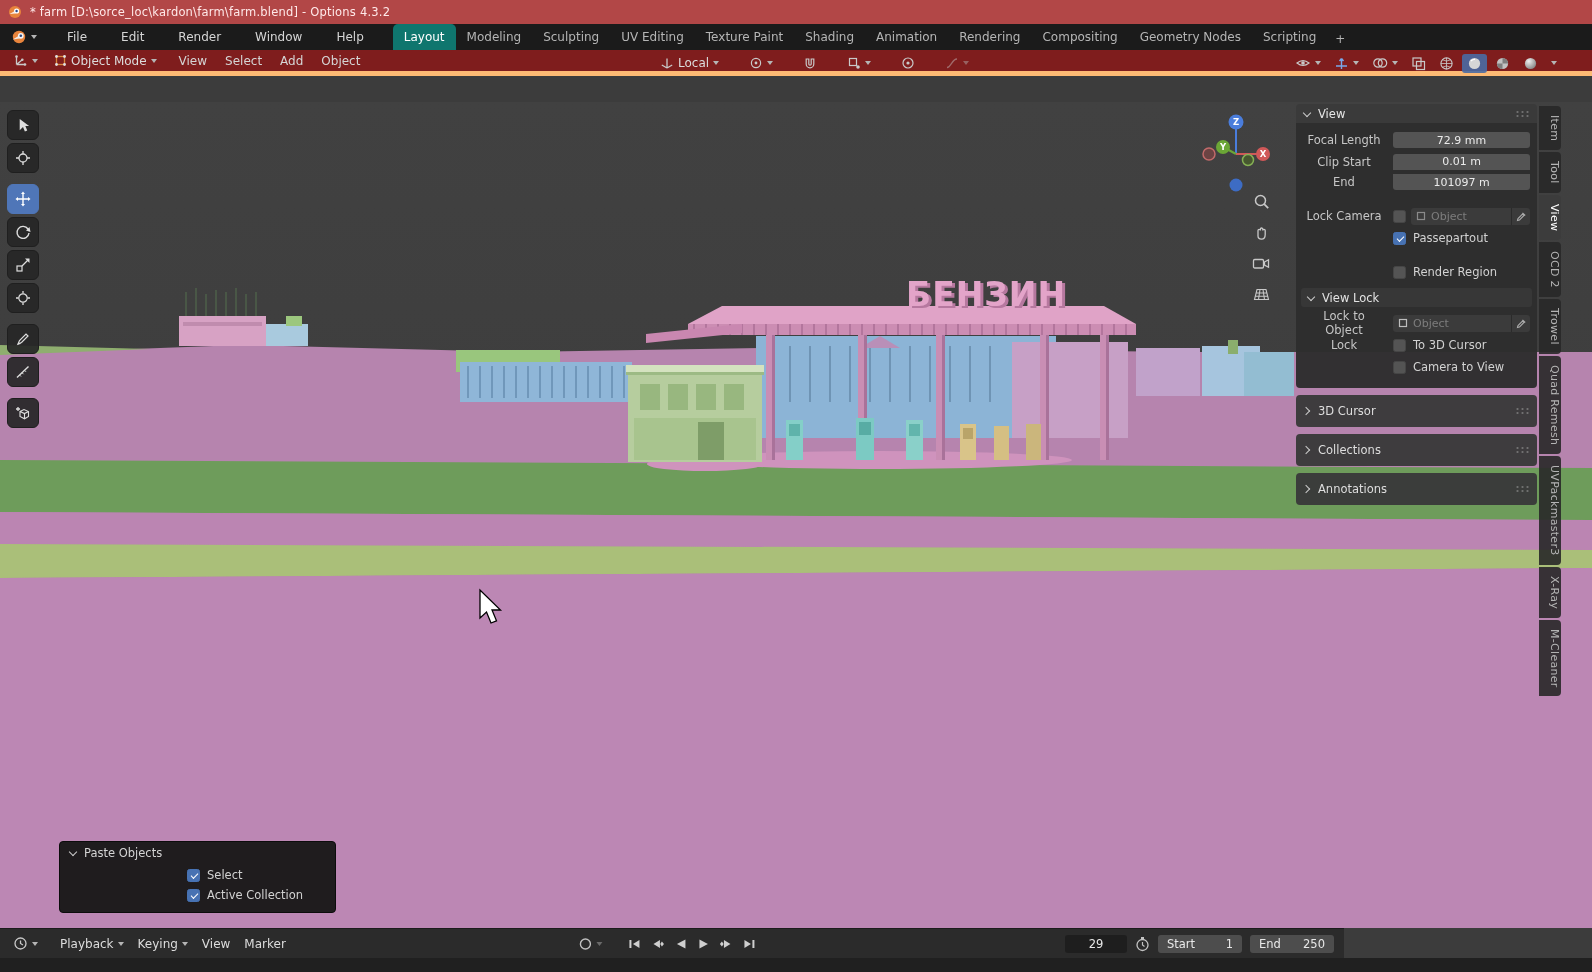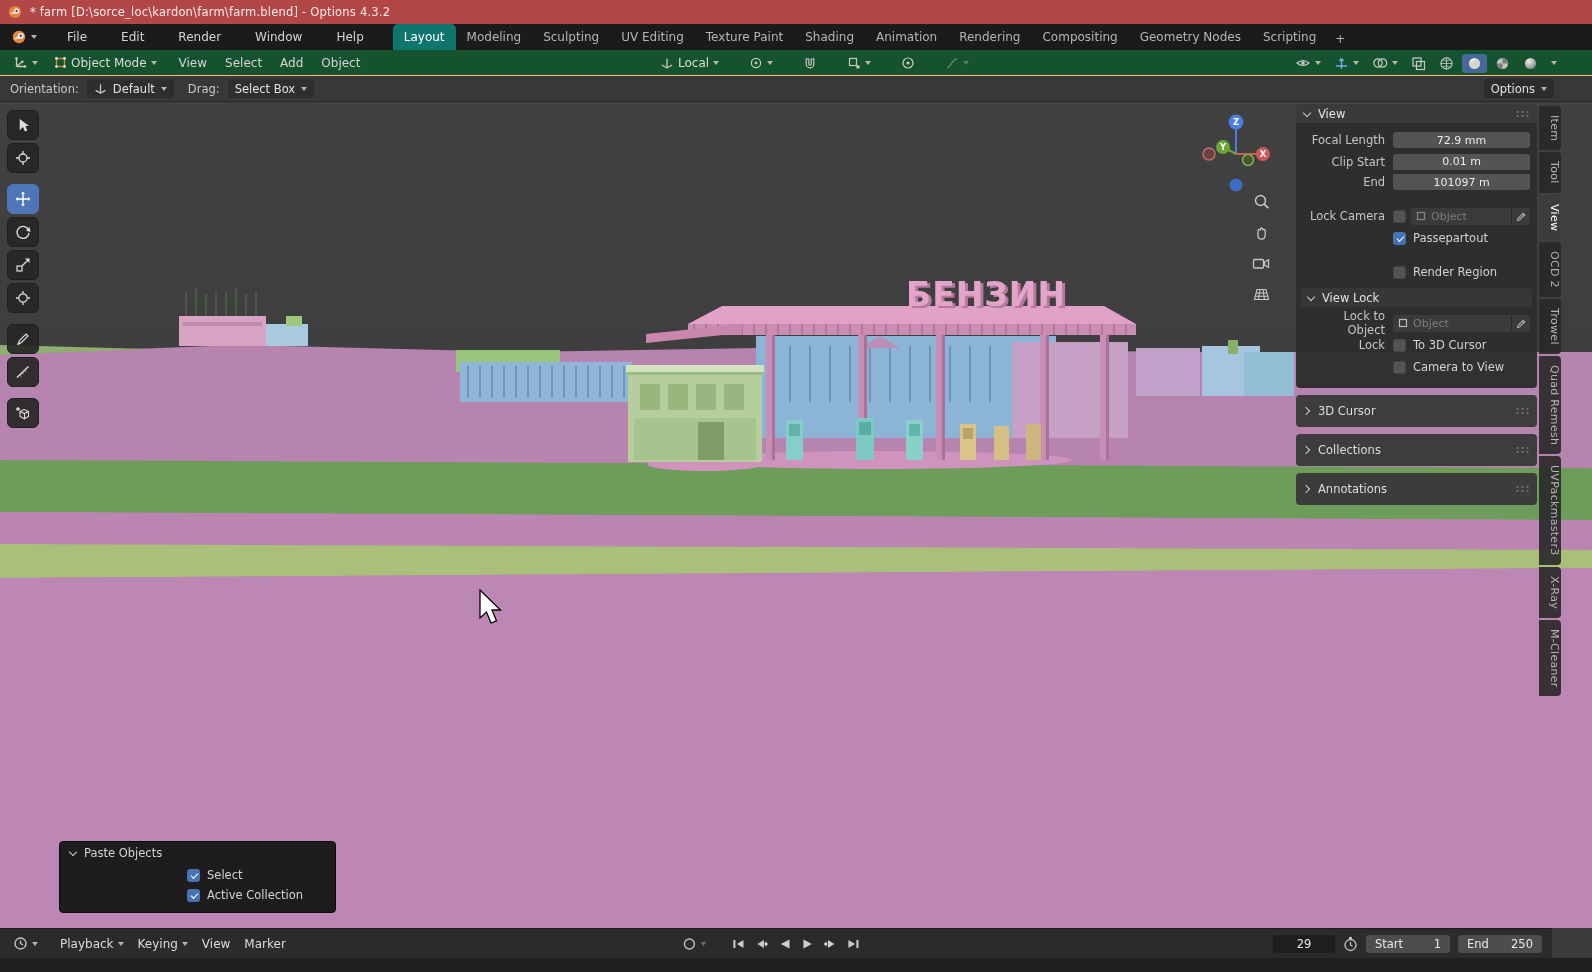--- a/index.html
+++ b/index.html
@@ -14,21 +14,21 @@
   
   .menubar{position:absolute;left:0;top:24px;width:1592px;height:26px;background:#1b1b1b;display:flex;align-items:stretch}
   .menubar .menus{display:flex;align-items:center;gap:16px;padding:0 6px}
   .mitem{padding:3px 9px;border-radius:3px;color:#d5d5d5;font-size:12px;cursor:default}
   .workspaces{display:flex;align-items:flex-end;margin-left:14px}
   .wtab{padding:5px 11px 5px;font-size:12px;color:#b5b5b5;border-radius:5px 5px 0 0;height:26px;display:flex;align-items:center}
   .wtab.active{background:#0f766e;color:#fff}
   .wplus{padding:4px 8px;color:#b5b5b5}
 
   
-  .vph{position:absolute;left:0;top:50px;width:1592px;height:26px;background:#14532d;display:flex;align-items:center;padding:0 8px;border-bottom:1px solid #fdba74}
+  .vph{position:absolute;left:0;top:50px;width:1592px;height:26px;background:#7f1d1d;display:flex;align-items:center;padding:0 8px;border-bottom:5px solid #fdba74}
   .hbtn{display:inline-flex;align-items:center;gap:4px;padding:2px 5px;border-radius:3px;color:#dcdcdc}
   .tri{width:0;height:0;border-left:3.5px solid transparent;border-right:3.5px solid transparent;border-top:4.5px solid #b5b5b5;display:inline-block}
   .vph .menus{display:flex;margin-left:8px}
   .center-cluster{position:absolute;left:655px;top:0;height:26px;display:flex;align-items:center;gap:20px}
   .right-cluster{position:absolute;right:30px;top:0;height:26px;display:flex;align-items:center;gap:3px}
   .dim{opacity:.45}
   .shade-active{background:rgba(74,108,164,.9);border-radius:3px}
 
   
   .tset{position:absolute;left:0;top:76px;width:1592px;height:26px;background:#383838;display:flex;align-items:center;padding:0 10px;gap:8px;border-bottom:1px solid #272727}
@@ -54,21 +54,21 @@
   
   .sidebar{position:absolute;left:1296px;top:2px;width:241px}
   .phead{height:19px;background:#3a3a3a;border-radius:4px 4px 0 0;display:flex;align-items:center;gap:7px;padding:0 7px;color:#e6e6e6;font-size:11.5px}
   .pbody{background:rgba(45,45,45,.97);border-radius:0 0 4px 4px;padding:7px 7px 9px}
   .grip{width:15px;height:8px;margin-left:auto;opacity:.55;background-image:radial-gradient(#9a9a9a 1px,transparent 1.3px);background-size:5px 4px}
   .chev{display:inline-block;width:8px;height:8px;position:relative;flex:none}
   .chev::after{content:"";position:absolute;width:5px;height:5px;border-right:1.4px solid #cccccc;border-bottom:1.4px solid #cccccc}
   .chev.down::after{transform:rotate(45deg);top:0;left:1px}
   .chev.right::after{transform:rotate(-45deg);top:1px;left:0}
   .prow{display:flex;align-items:center;height:20px;margin-bottom:2px}
-  .plabel{width:90px;text-align:right;padding-right:8px;color:#c6c6c6;font-size:11.5px;flex:none}
+  .plabel{width:90px;text-align:center;padding-right:8px;color:#c6c6c6;font-size:11.5px;flex:none}
   .pfield{flex:1;height:16px;background:#545454;border-radius:3px;color:#ebebeb;display:flex;align-items:center;justify-content:center;font-size:11px}
   .pfield.top{border-radius:3px 3px 0 0;margin-bottom:1px}
   .pfield.bot{border-radius:0 0 3px 3px}
   .objfield{flex:1;height:17px;background:#3b3b3b;border-radius:3px 0 0 3px;display:flex;align-items:center;gap:5px;padding:0 5px;color:#7d7d7d;font-size:11px}
   .dropperbtn{width:19px;height:17px;background:#3b3b3b;border-left:1px solid #2b2b2b;border-radius:0 3px 3px 0;display:flex;align-items:center;justify-content:center}
   .cb{width:13px;height:13px;background:#545454;border:1px solid #464646;border-radius:2.5px;position:relative;flex:none}
   .cb.on{background:#4772b3;border-color:#4772b3}
   .cb.on::after{content:"";position:absolute;left:2.5px;top:3px;width:6px;height:3px;border-left:1.7px solid #fff;border-bottom:1.7px solid #fff;transform:rotate(-45deg)}
   .cblabel{margin-left:7px;color:#d2d2d2;font-size:11.5px}
   .subhead{height:19px;background:#373737;border-radius:3px;display:flex;align-items:center;gap:7px;padding:0 6px;color:#e3e3e3;font-size:11.5px;margin:6px -2px 6px}
@@ -78,21 +78,21 @@
   .vtabs{position:absolute;left:1539px;top:4px;width:24px;display:flex;flex-direction:column;gap:2px}
   .vt{writing-mode:vertical-rl;width:22px;padding:9px 0;background:rgba(40,40,40,.9);color:#b4b4b4;font-size:11px;text-align:center;border-radius:0 4px 4px 0;letter-spacing:.3px}
   .vt.active{background:#3c3c3c;color:#fff}
 
   
   .paste{position:absolute;left:59px;top:739px;width:277px;background:rgba(24,24,24,.96);border:1px solid #0c0c0c;border-radius:4px;padding:4px 9px 10px}
   .paste .ph{display:flex;align-items:center;gap:7px;color:#d4d4d4;font-size:11.5px;margin-bottom:8px}
   .paste .prw{display:flex;align-items:center;margin:0 0 6px 118px}
 
   
-  .timeline{position:absolute;left:0;top:928px;width:1552px;height:30px;background:#2b2b2b;border-top:1px solid #1c1c1c;display:flex;align-items:center;padding:0 8px}
+  .timeline{position:absolute;left:0;top:928px;width:1344px;height:30px;background:#2b2b2b;border-top:1px solid #1c1c1c;display:flex;align-items:center;padding:0 8px}
   .timeline .menus{display:flex;align-items:center;gap:4px}
   .transport{position:absolute;left:50%;transform:translateX(-53%);display:flex;align-items:center;gap:3px}
   .tbtn{width:20px;height:20px;display:flex;align-items:center;justify-content:center;border-radius:3px}
   .tl-right{position:absolute;right:10px;display:flex;align-items:center;gap:8px}
   .pill{background:#4d4d4d;border-radius:3px;height:18px;display:flex;align-items:center;padding:0 9px;color:#e8e8e8;font-size:11.5px;gap:10px}
   .framepill{background:#1e1e1e;width:62px;justify-content:center}
 
   .statusbar{position:absolute;left:0;top:958px;width:1592px;height:14px;background:#202020}
 </style>
 </head>
@@ -268,39 +268,20 @@
             </defs>
           <circle cx="7.5" cy="7.5" r="5.6" fill="url(#rg)"></circle>
         </svg>
       </span>
       <span class="hbtn">
           <span class="tri"></span>
         </span>
     </div>
   </div>
 
-  <div class="tset">
-    <span class="tlabel">Orientation:</span>
-    <span class="dd">
-      <svg width="13" height="13" viewBox="0 0 14 14">
-        <path d="M7 12 V2.5 M7 12 L1.8 9 M7 12 L12.2 9" stroke="#c9c9c9" stroke-width="1.3" fill="none"></path>
-      </svg>
-      <span>Default</span>
-      <span class="tri"></span>
-    </span>
-    <span class="tlabel" style="margin-left:6px">Drag:</span>
-    <span class="dd">
-      <span>Select Box</span>
-      <span class="tri"></span>
-    </span>
-    <span class="dd options-btn" style="background:#2c2c2c">
-      <span>Options</span>
-      <span class="tri"></span>
-    </span>
-  </div>
 
   <div class="viewport">
 
     <svg class="scene" width="1592" height="826" viewBox="0 0 1592 826">
       <defs>
         <linearGradient id="sky" x1="0" y1="0" x2="0" y2="1">
           <stop offset="0" stop-color="#414141"></stop>
             <stop offset="1" stop-color="#393939"></stop>
         </linearGradient>
       </defs>

